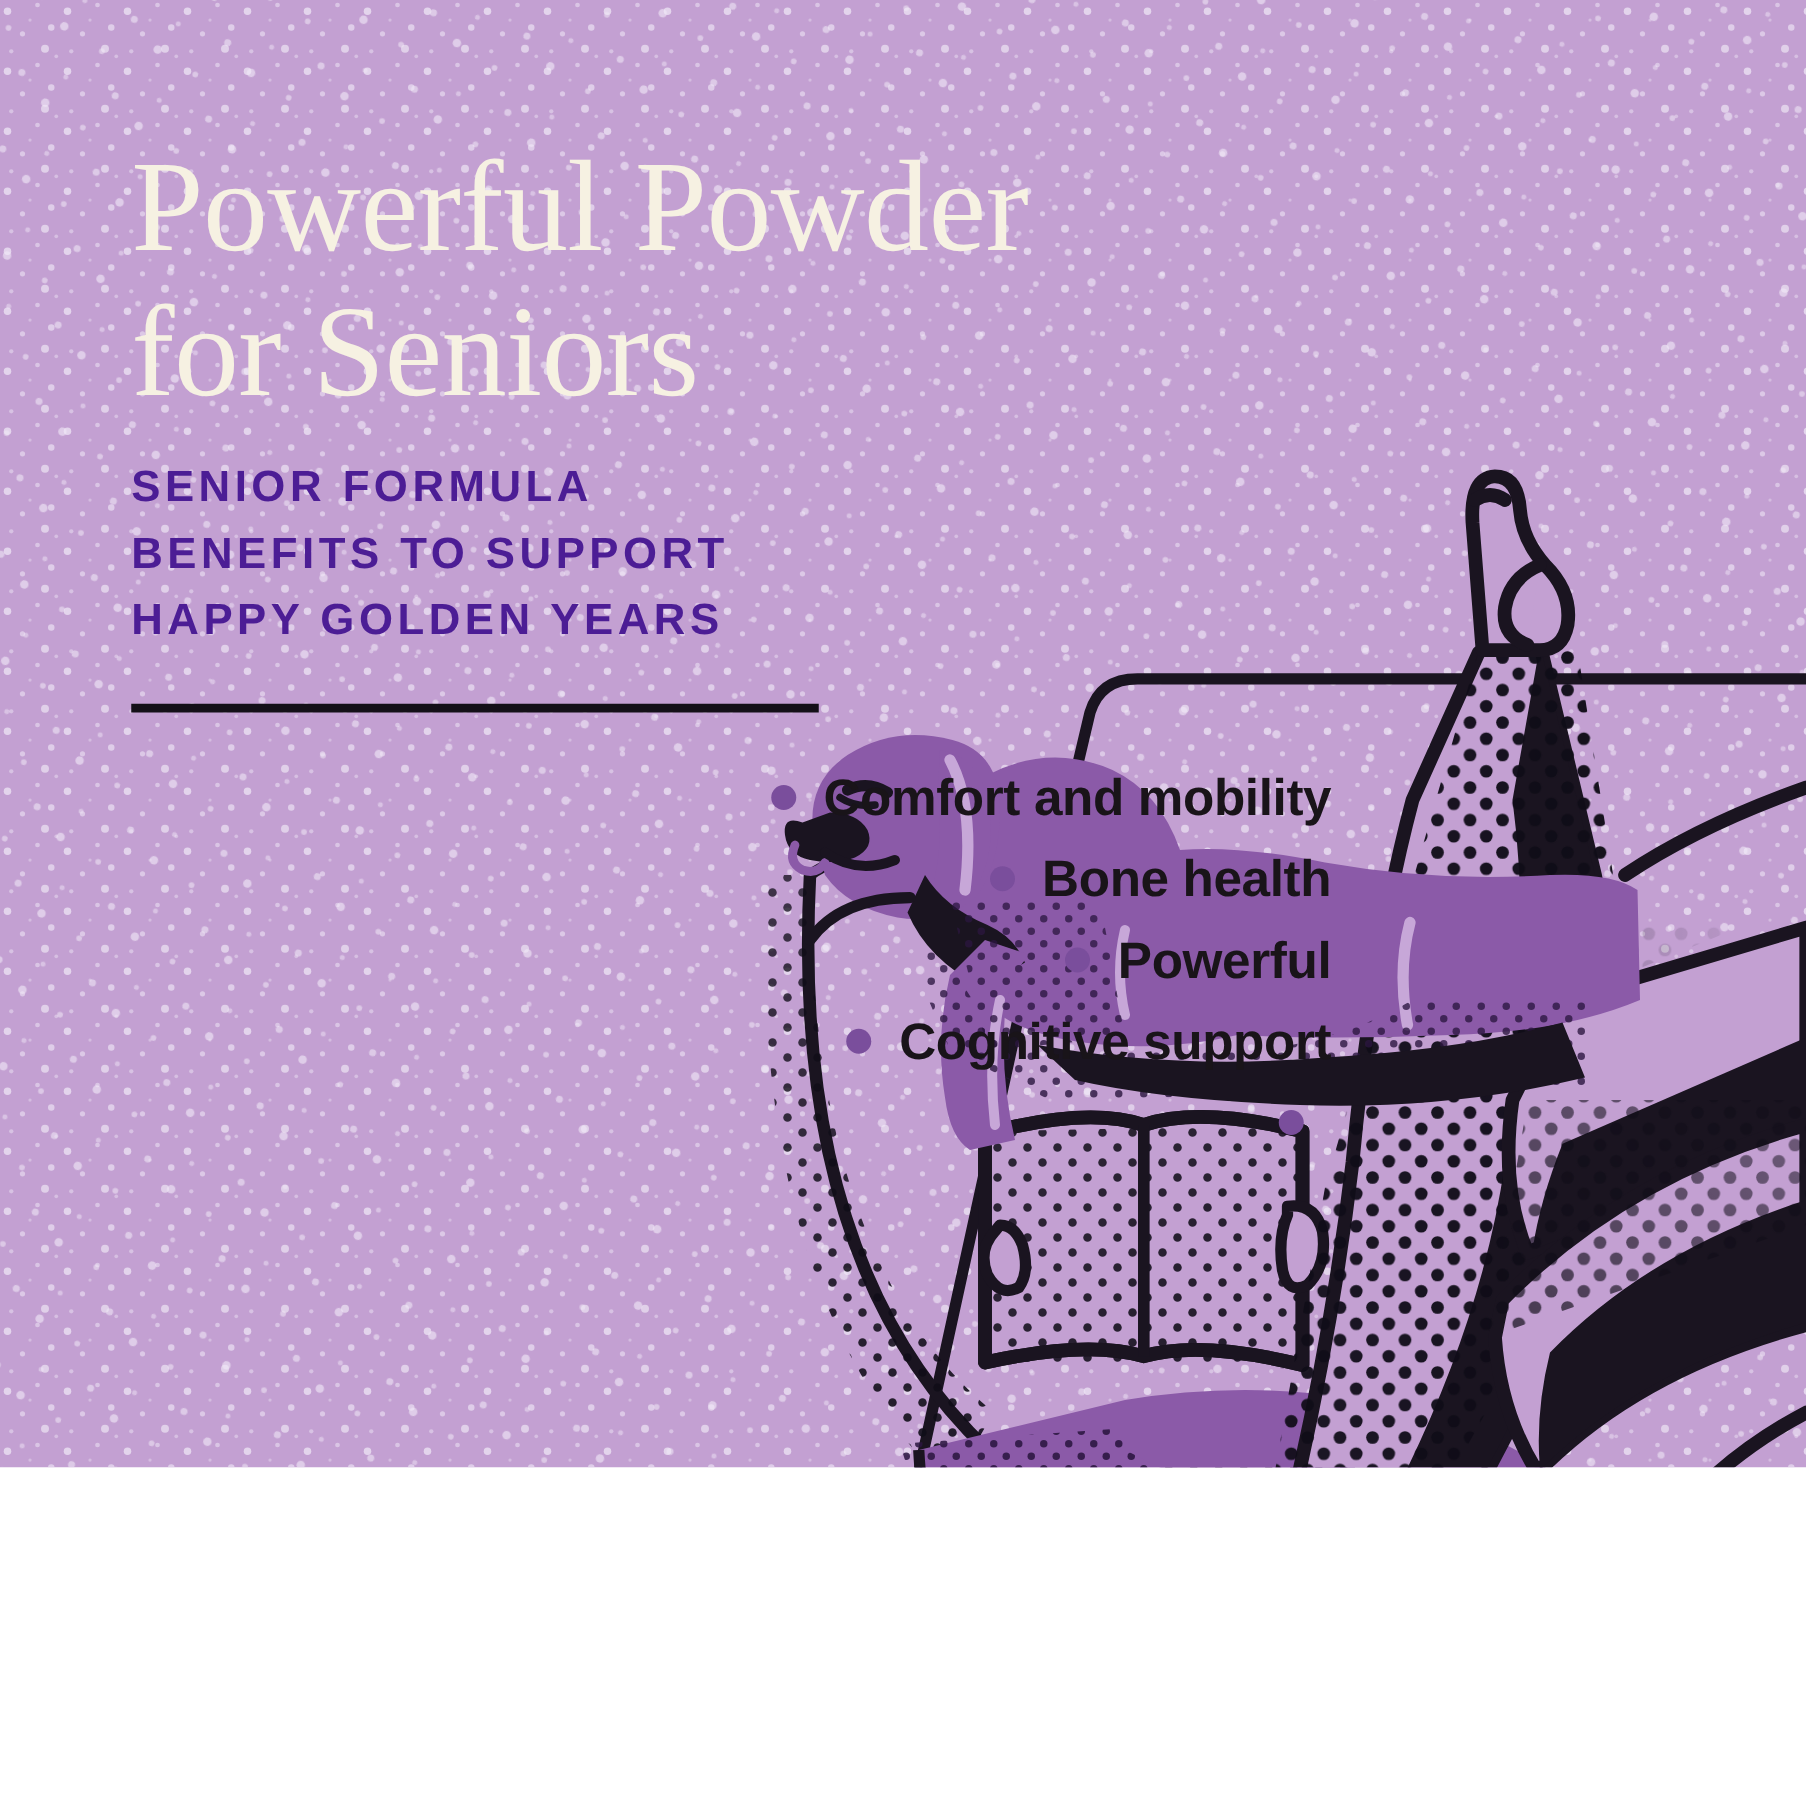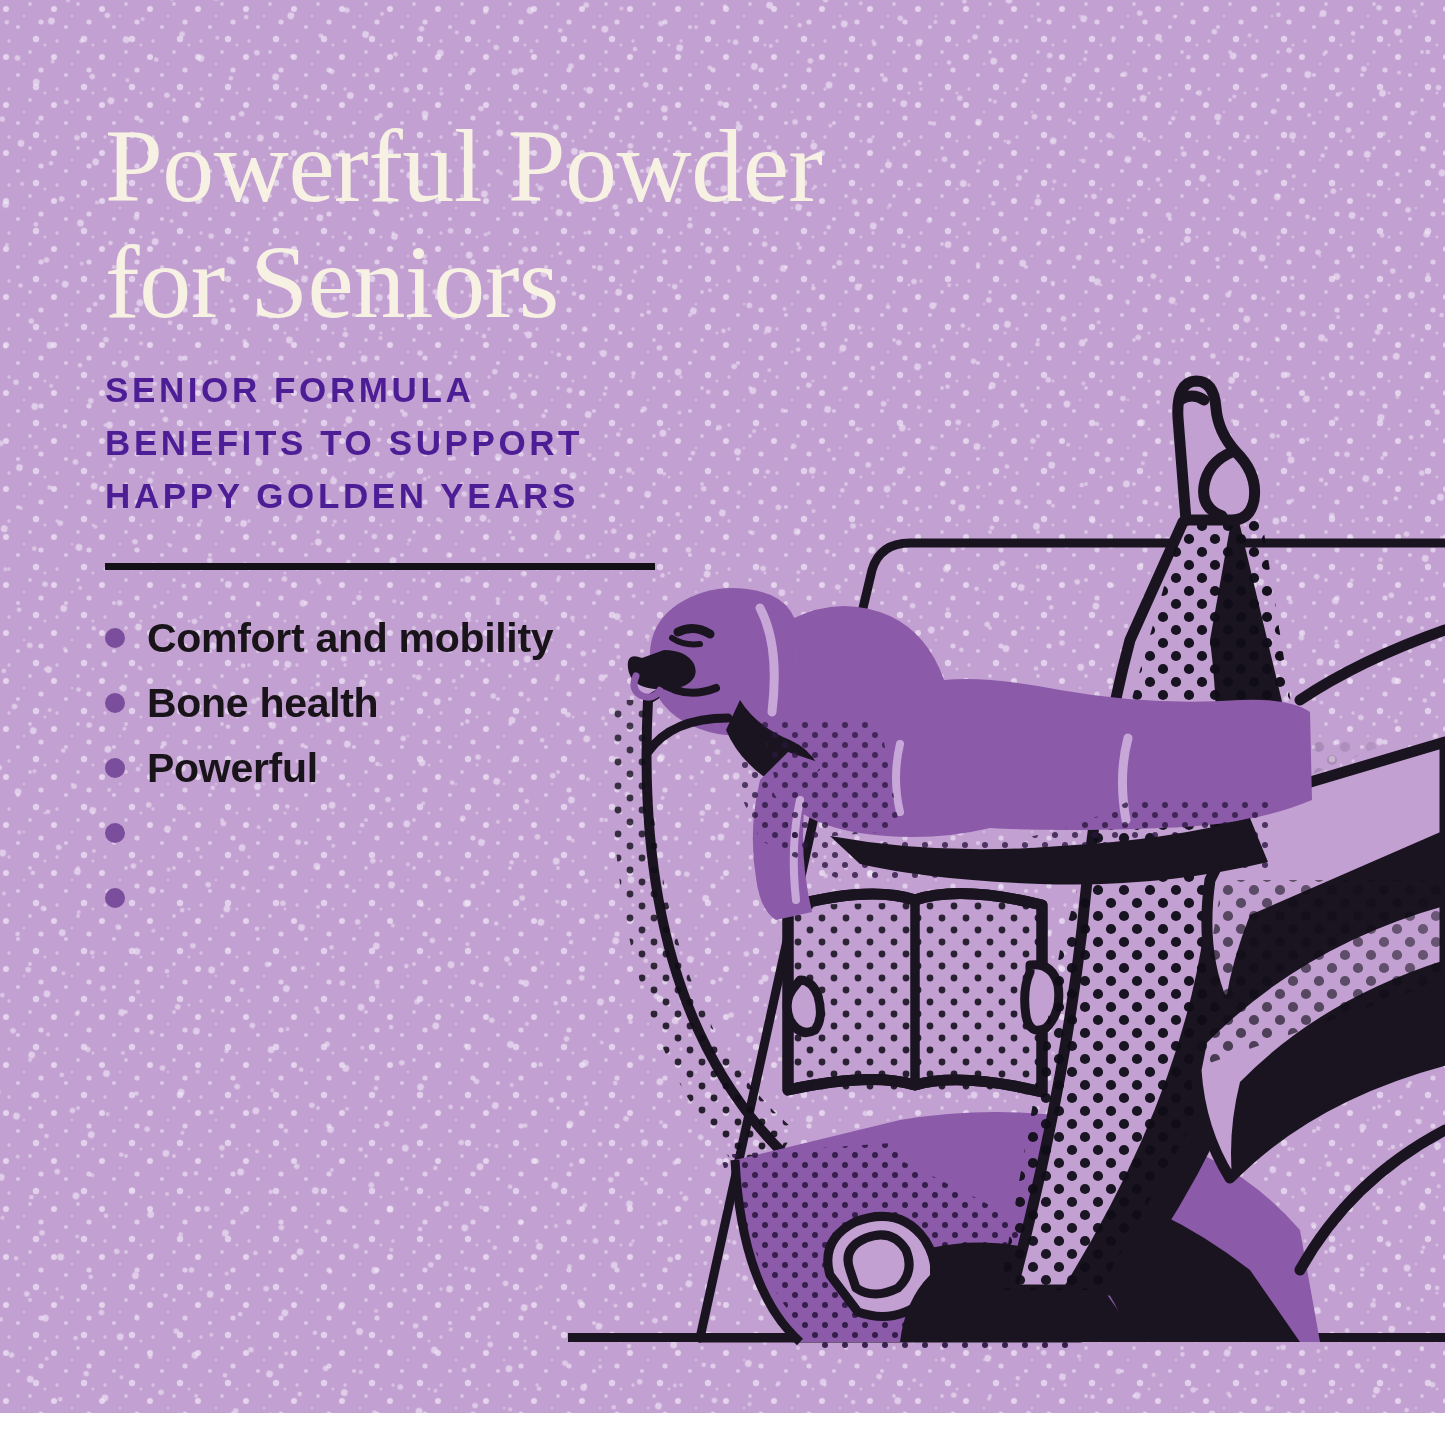--- a/index.html
+++ b/index.html
@@ -5,21 +5,21 @@
 <style>
   html, body {
     margin: 0;
     padding: 0;
     background: #ffffff;
   }
 
   #canvas {
     position: relative;
     width: 1445px;
-    height: 1413px;
+    height: 1174px;
     overflow: hidden;
     background-color: #c3a0d2;
     font-family: "Liberation Sans", sans-serif;
   }
 
   
   #speckle-layer {
     position: absolute;
     inset: 0;
     pointer-events: none;
@@ -76,20 +76,21 @@
   #benefits-list {
     list-style: none;
     margin: 36px 0 0 0;
     padding: 0;
   }
 
   .benefit-item {
     display: flex;
     align-items: center;
     height: 65px;
+    justify-content: flex-end;
   }
 
   .benefit-bullet {
     width: 20px;
     height: 20px;
     border-radius: 50%;
     background: #7a4e9c;
     flex: 0 0 auto;
     margin-right: 22px;
   }
@@ -375,20 +376,21 @@
       <li class="benefit-item">
         <span class="benefit-bullet"></span>
         <span class="benefit-label">Bone health</span>
       </li>
       <li class="benefit-item">
         <span class="benefit-bullet"></span>
         <span class="benefit-label">Powerful</span>
       </li>
       <li class="benefit-item">
         <span class="benefit-bullet"></span>
+        <span class="benefit-label">Cognitive support</span>
       </li>
       <li class="benefit-item">
         <span class="benefit-bullet"></span>
       </li>
     </ul>
 
   </div>
 
 </div>
 

